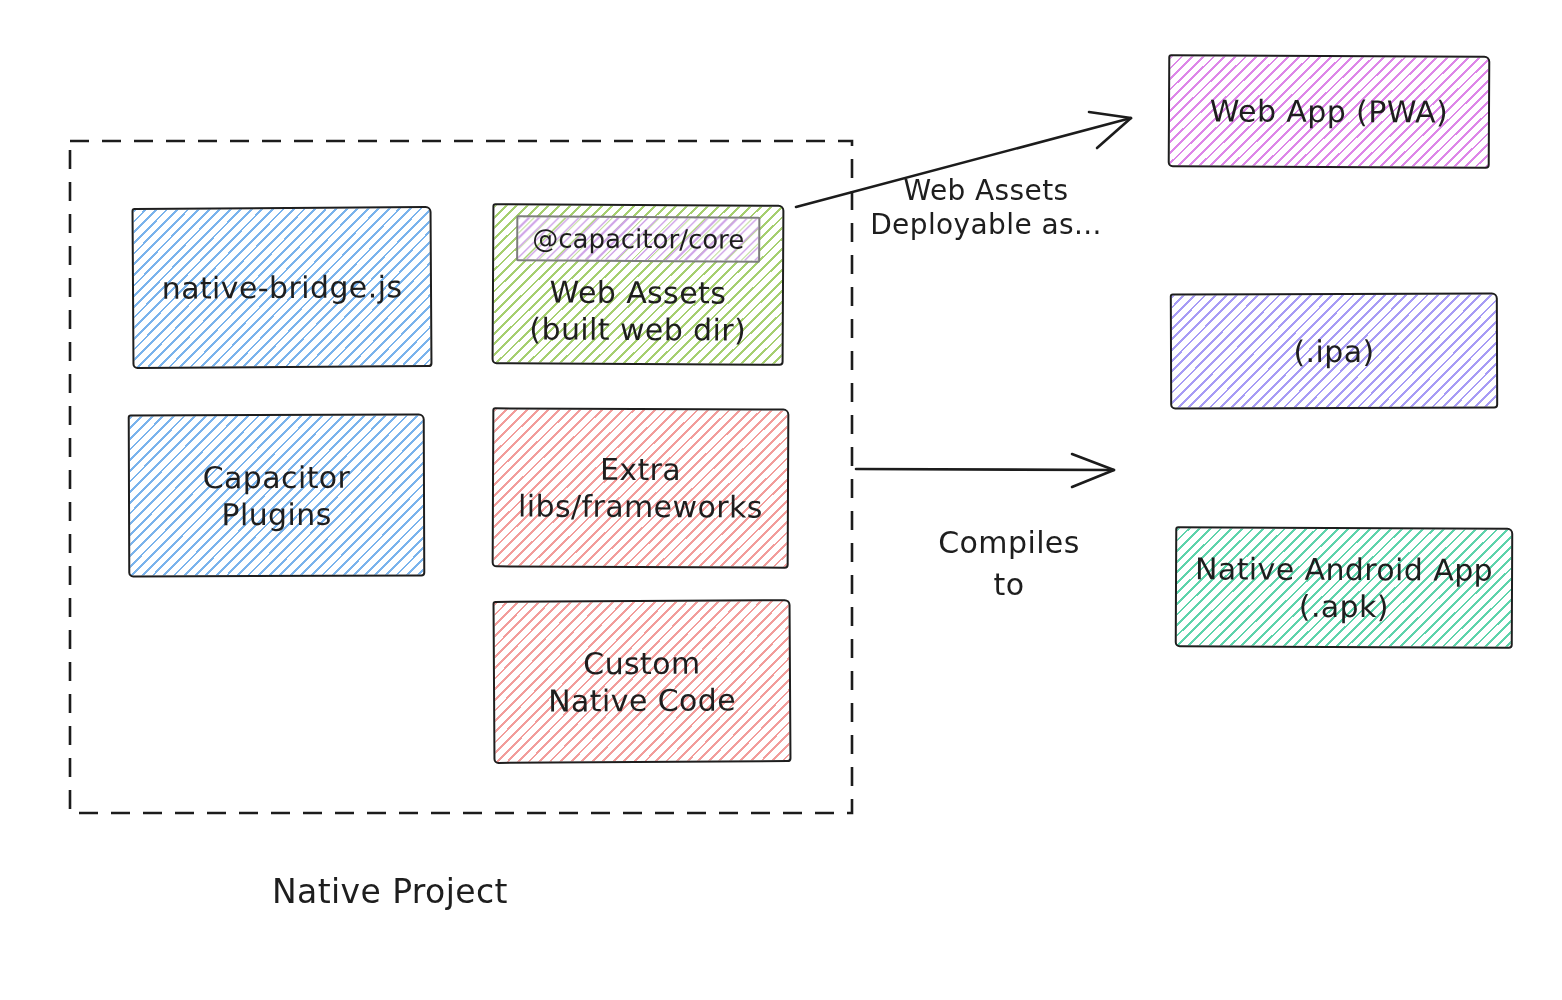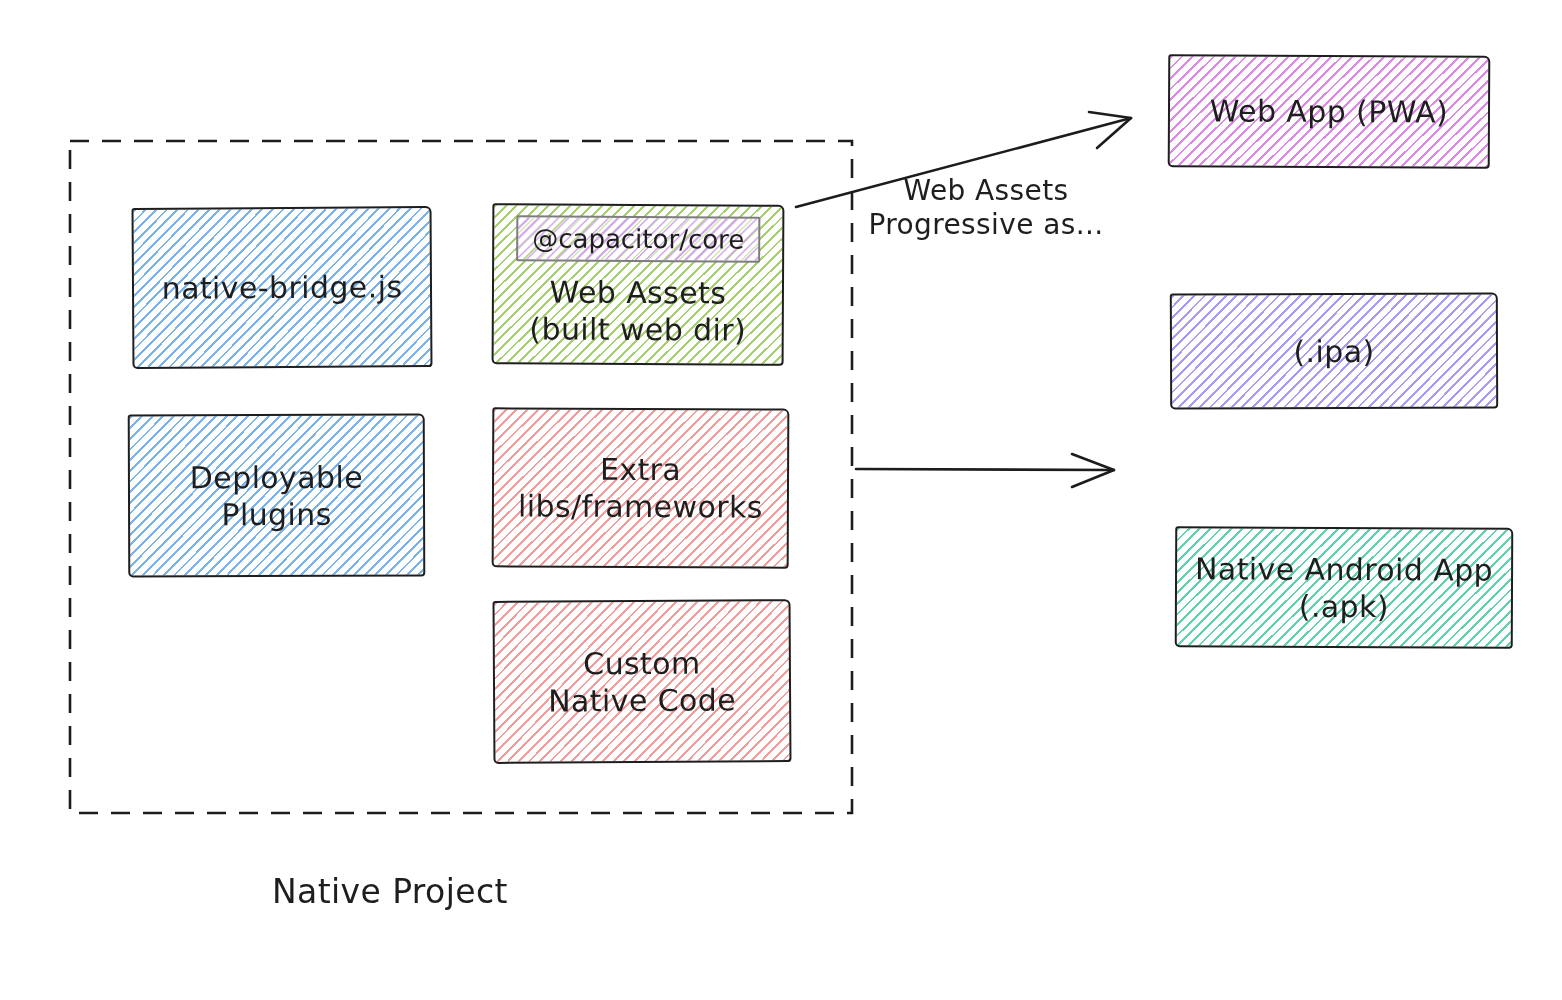--- a/index.html
+++ b/index.html
@@ -76,21 +76,21 @@
     <div class="line">native-bridge.js</div>
   </div>
 
   <div class="box hatch-green r2" style="left:492px;top:204px;width:292px;height:161px;justify-content:flex-start;padding-top:10px;">
     <div class="badge">@capacitor/core</div>
     <div class="line">Web Assets</div>
     <div class="line">(built web dir)</div>
   </div>
 
   <div class="box hatch-blue r3" style="left:128px;top:414px;width:297px;height:163px;">
-    <div class="line">Deployable</div>
+    <div class="line">Capacitor</div>
     <div class="line">Plugins</div>
   </div>
 
   <div class="box hatch-red r4" style="left:492px;top:408px;width:297px;height:160px;">
     <div class="line">Extra</div>
     <div class="line">libs/frameworks</div>
   </div>
 
   <div class="box hatch-red r1" style="left:493px;top:600px;width:298px;height:163px;">
     <div class="line">Custom</div>
@@ -105,21 +105,25 @@
     <div class="line">(.ipa)</div>
   </div>
 
   <div class="box hatch-teal r4" style="left:1175px;top:527px;width:338px;height:121px;">
     <div class="line">Native Android App</div>
     <div class="line">(.apk)</div>
   </div>
 
   <div class="annotation" style="left:856px;top:174px;width:260px;">
     <div>Web Assets</div>
-    <div>Progressive as...</div>
+    <div>Deployable as...</div>
   </div>
 
+  <div class="annotation" style="left:889px;top:522px;width:240px;line-height:42px;font-size:30px;">
+    <div>Compiles</div>
+    <div>to</div>
+  </div>
 
   <div class="caption" style="left:272px;top:872px;">
     <div>Native Project</div>
   </div>
 
 </div>
 
 </body></html>

